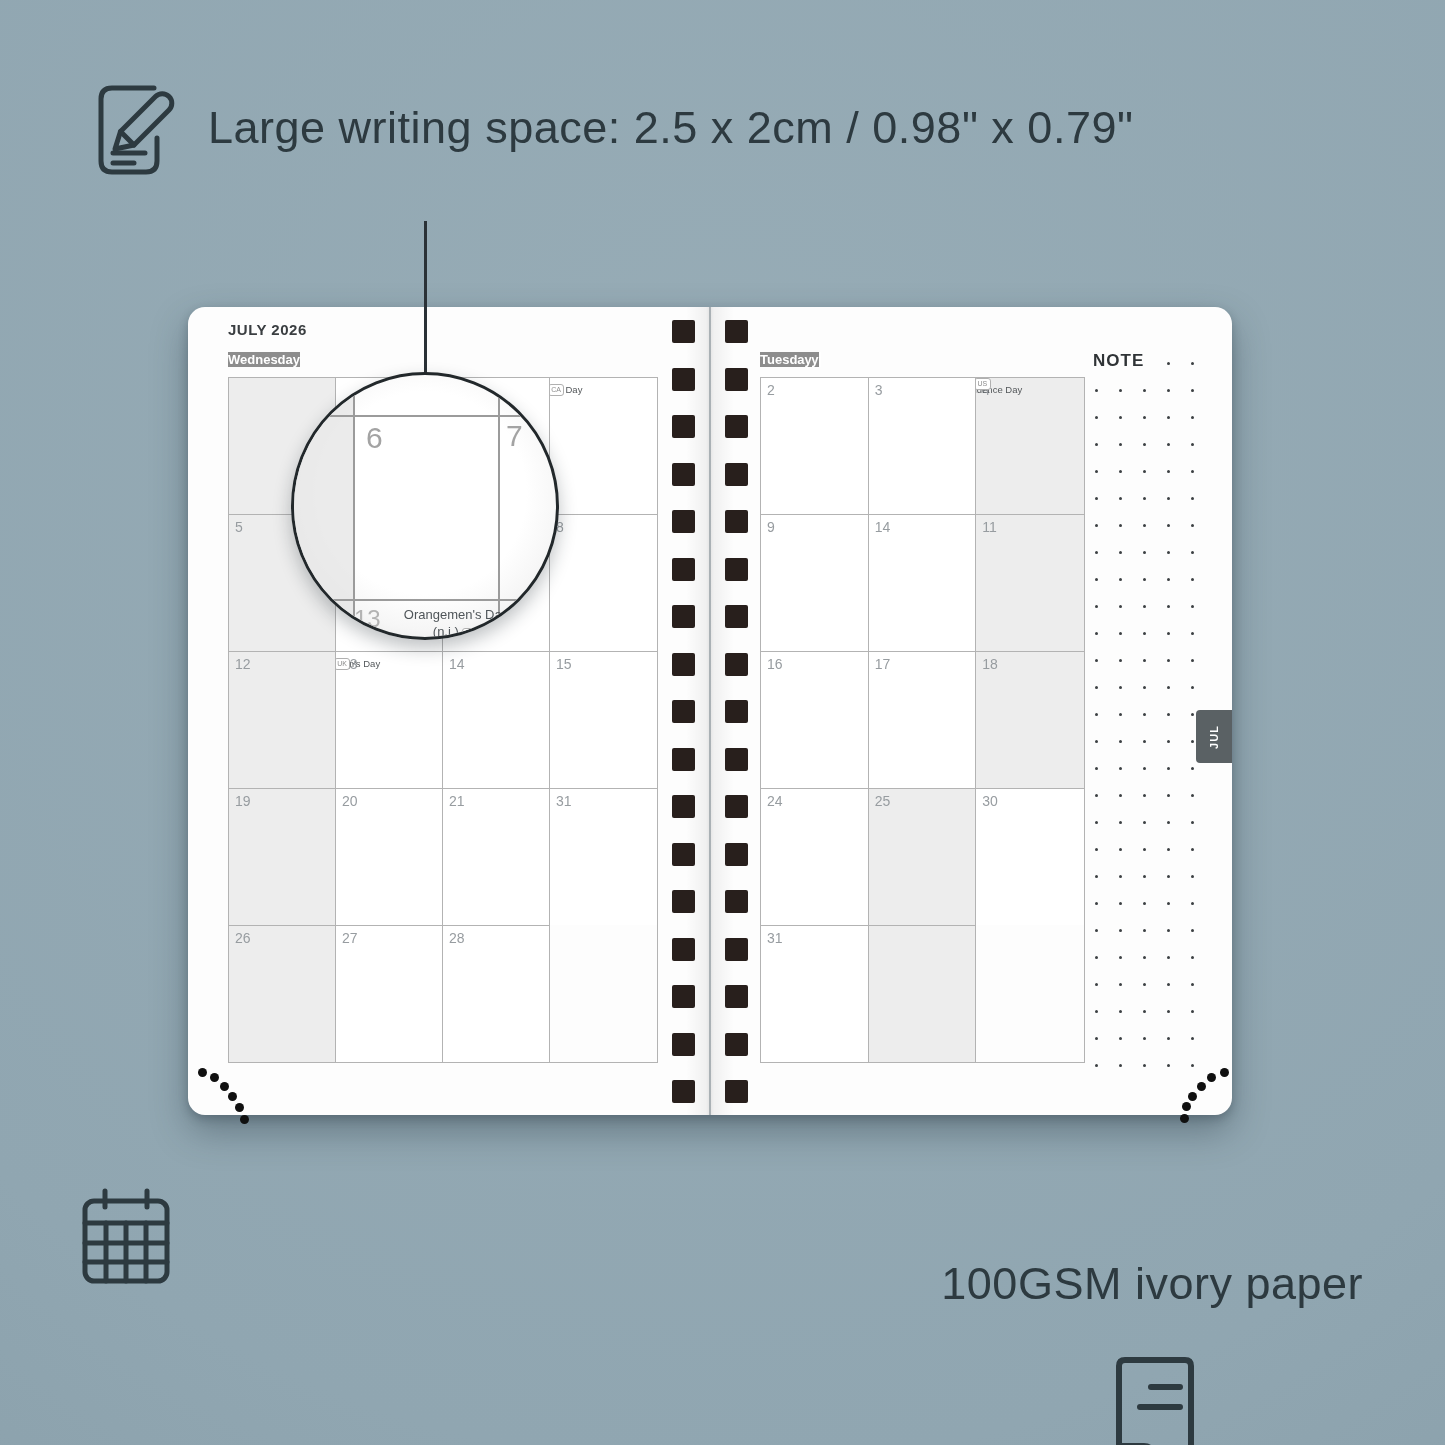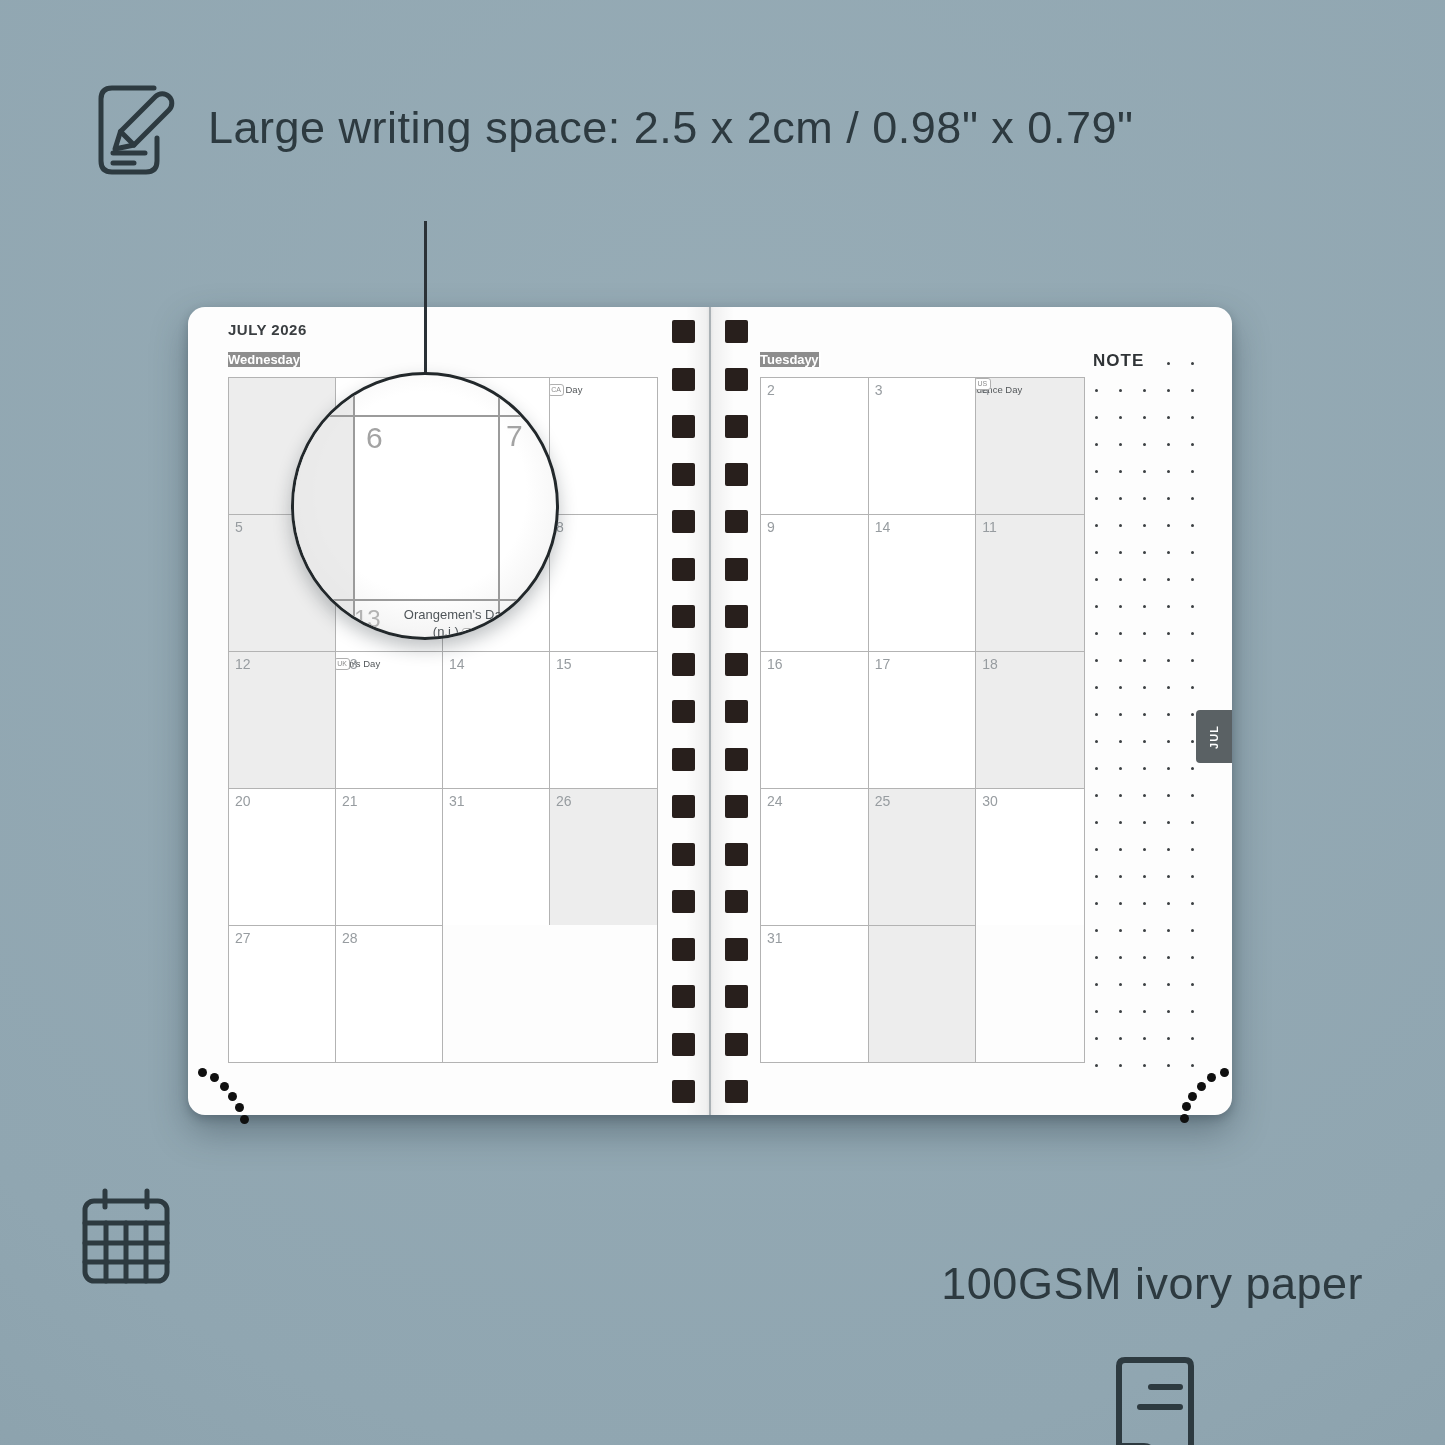--- a/index.html
+++ b/index.html
@@ -128,20 +128,23 @@
             <span class="holiday">
               <span class="hl1">Orangemen's Day</span>
               <span class="hl2">(n.i.)<span class="badge">UK</span></span>
             </span>
           </div>
           <div class="cal-cell">
             <span class="day-num">14</span>
           </div>
           <div class="cal-cell">
             <span class="day-num">15</span>
+          </div>
+          <div class="cal-cell shaded">
+            <span class="day-num">19</span>
           </div>
           <div class="cal-cell">
             <span class="day-num">20</span>
           </div>
           <div class="cal-cell">
             <span class="day-num">21</span>
           </div>
           <div class="cal-cell">
             <span class="day-num">31</span>
           </div>

